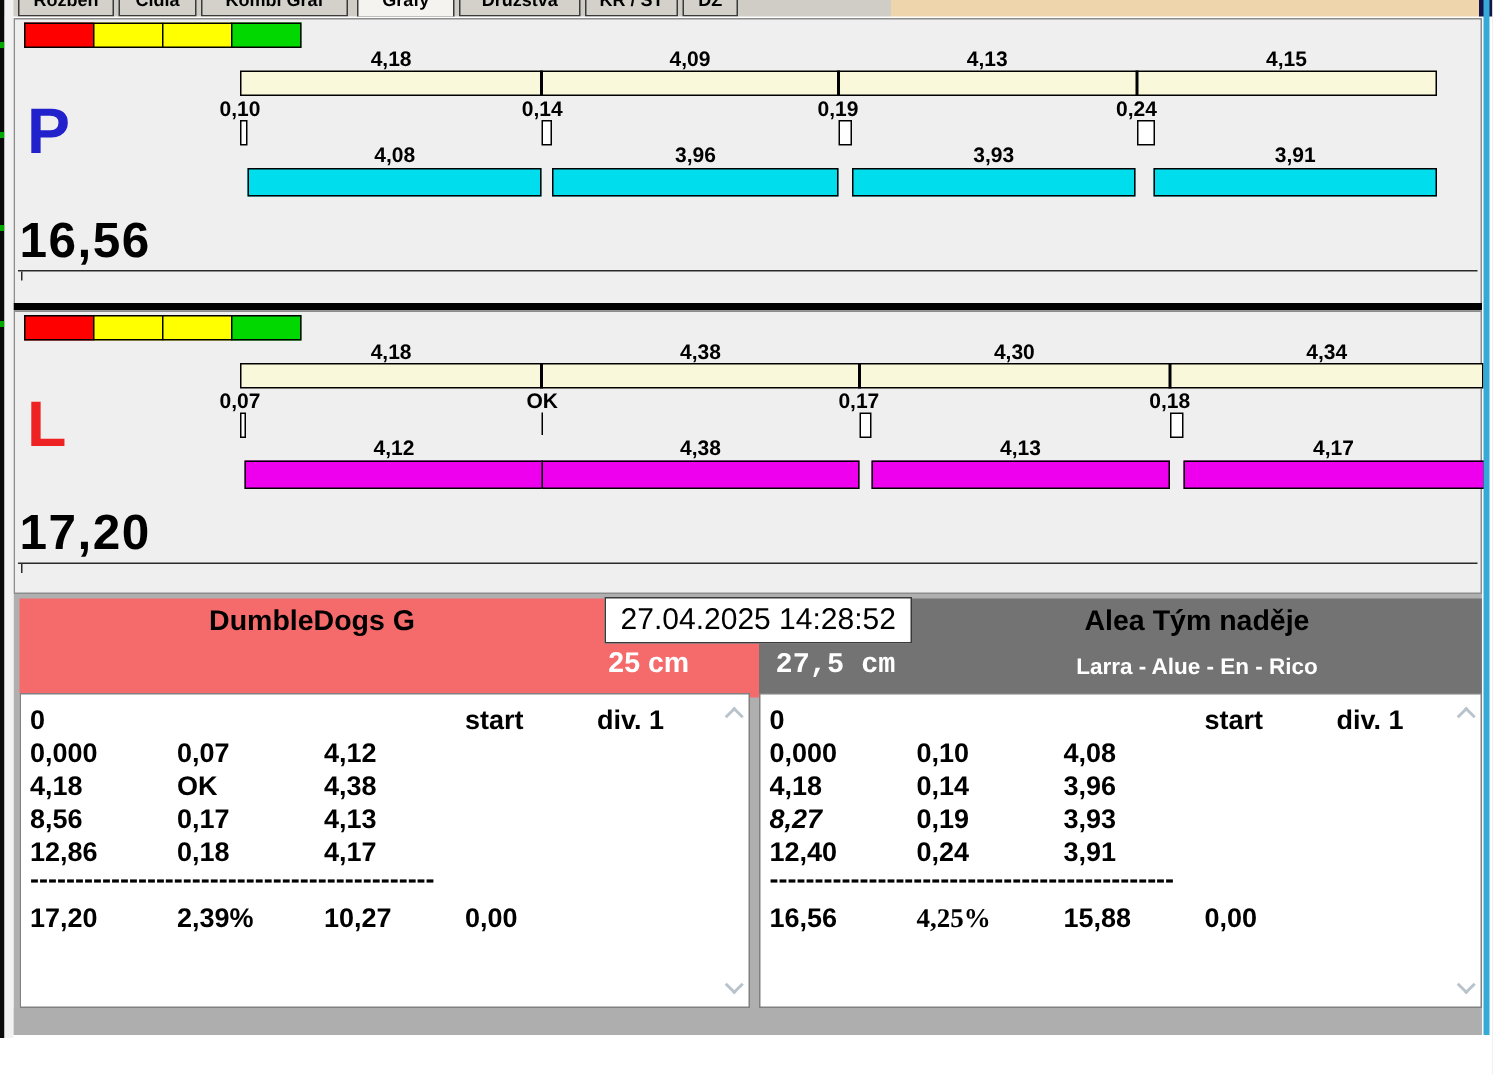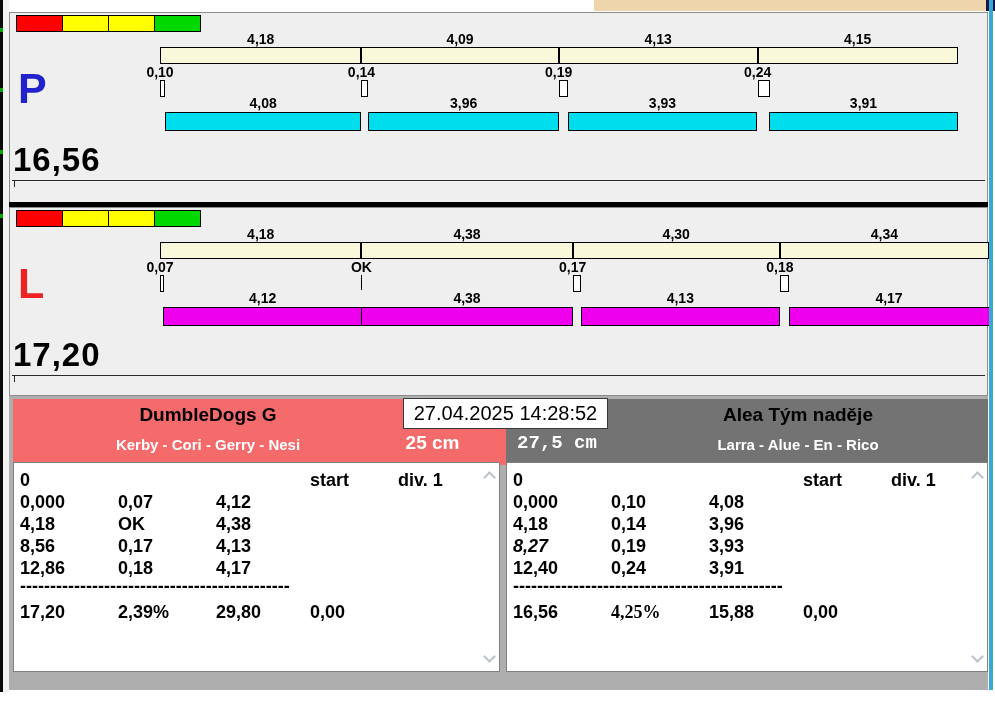--- a/index.html
+++ b/index.html
@@ -66,20 +66,29 @@
         font-weight:bold;font-size:18px;line-height:22px;color:#000;}
   .chev{position:absolute;right:5px;width:9px;height:9px;border-top:2px solid #b9c3cb;border-left:2px solid #b9c3cb;}
   .chev.up{top:10px;transform:rotate(45deg);}
   .chev.down{bottom:10px;transform:rotate(225deg);}
   .bottom-bar{position:absolute;left:9px;top:672px;width:979px;height:18px;}
 </style>
 </head>
 <body>
 
 <div class="screen">
+  <div class="tabbar" id="tabbar">
+      <div class="tab" style="left: 9px; width: 64px;">Rozběh</div>
+      <div class="tab" style="left: 76px; width: 52px;">Čidla</div>
+      <div class="tab" style="left: 131px; width: 98px;">Kombi Graf</div>
+      <div class="tab sel" style="left: 235px; width: 65px;">Grafy</div>
+      <div class="tab" style="left: 303px; width: 81px;">Družstva</div>
+      <div class="tab" style="left: 387px; width: 62px;">KR / ŠT</div>
+      <div class="tab" style="left: 452px; width: 37px;">DZ</div>
+    </div>
   <div class="tan-strip" id="tan-strip" style="background: rgb(239, 213, 171);"></div>
   <div class="corner-dark"></div>
 
   <div class="content-bg"></div>
 
   <div class="panel" id="panel-P">
       <div class="tl-bar">
         <div class="tl-seg" style="background: rgb(255, 0, 0);"></div>
         <div class="tl-seg" style="background: rgb(255, 255, 0);"></div>
         <div class="tl-seg" style="background: rgb(255, 255, 0);"></div>
@@ -147,21 +156,20 @@
       <div class="dog-bar" style="left: 778.528px; width: 200.994px; background: rgb(238, 0, 238);"></div>
       <div class="bar-label dog-label" style="left: 839.025px;">4,17</div>
       <div class="lane-letter" style="color: rgb(238, 34, 34);">L</div>
       <div class="lane-total">17,20</div>
       <div class="lane-bottom-line"></div>
       <div class="lane-tick"></div>
     </div>
 
   <div class="team" id="team-left" style="background: rgb(245, 106, 106);">
       <div class="tname">DumbleDogs G</div>
-      <div class="tdogs">Kerby - Cori - Gerry - Nesi</div>
       <div class="theight">25 cm</div>
     </div>
   <div class="team" id="team-right" style="background: #737373;">
       <div class="tname">Alea Tým naděje</div>
       <div class="tdogs">Larra - Alue - En - Rico</div>
       <div class="theight">27,5 cm</div>
     </div>
   <div class="date-box">27.04.2025 14:28:52</div>
 
   <div class="rtable" id="table-left">
@@ -187,21 +195,21 @@
       </div>
       <div class="trow" style="top: 94px; text-align: center;">
         <span class="tcell" style="left: 6px;">12,86</span>
         <span class="tcell" style="left: 104px;">0,18</span>
         <span class="tcell" style="left: 202px;">4,17</span>
       </div>
       <div class="tsep">---------------------------------------------</div>
       <div class="trow" style="top: 138px;">
         <span class="tcell" style="left: 6px;">17,20</span>
         <span class="tcell" style="left: 104px;">2,39%</span>
-        <span class="tcell" style="left: 202px;">29,80</span>
+        <span class="tcell" style="left: 202px;">10,27</span>
         <span class="tcell" style="left: 296px;">0,00</span>
       </div>
       <div class="chev up"></div>
       <div class="chev down"></div>
     </div>
   <div class="rtable" id="table-right">
       <div class="trow" style="top: 6px;">
         <span class="tcell" style="left: 6px;">0</span>
         <span class="tcell" style="left: 296px;">start</span>
         <span class="tcell" style="left: 384px;">div. 1</span>

